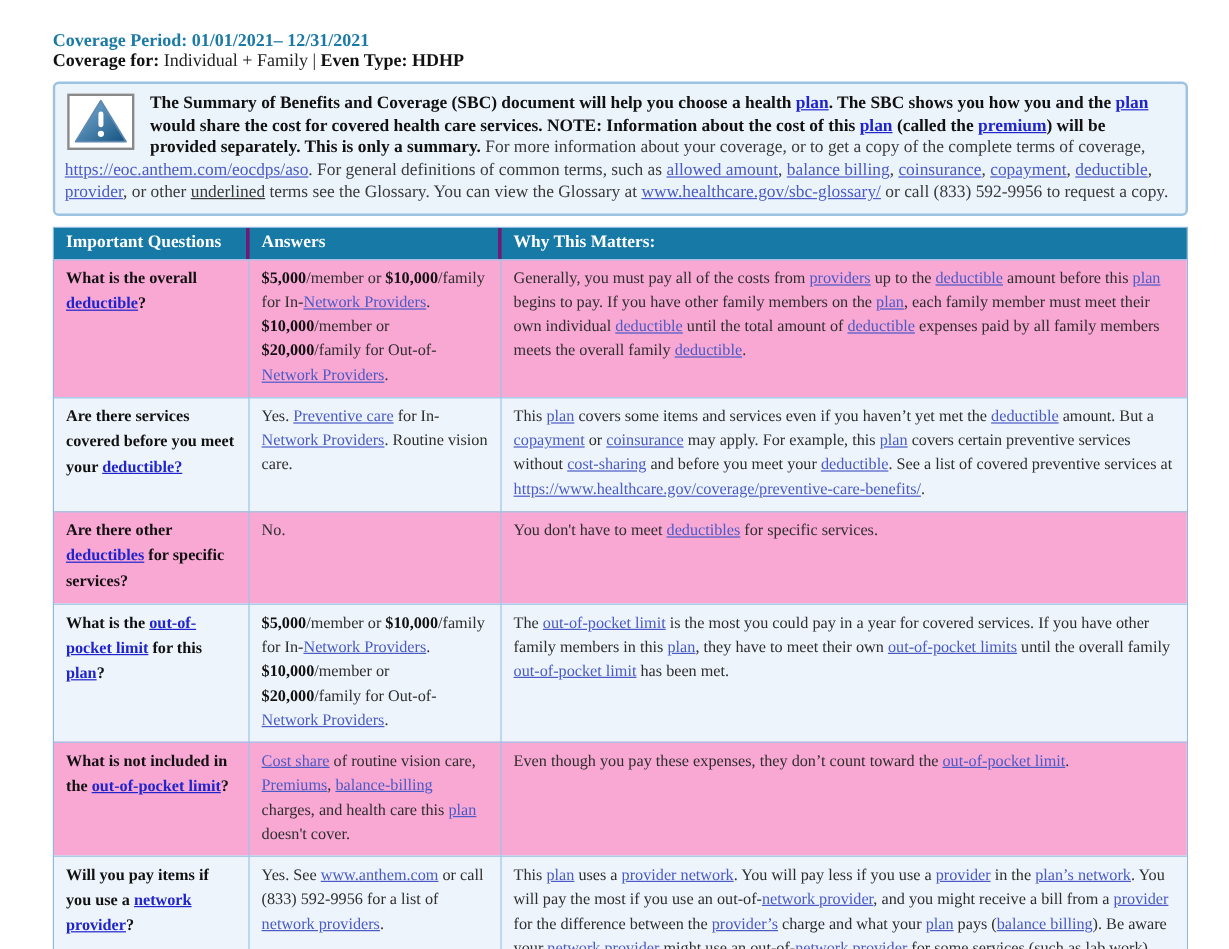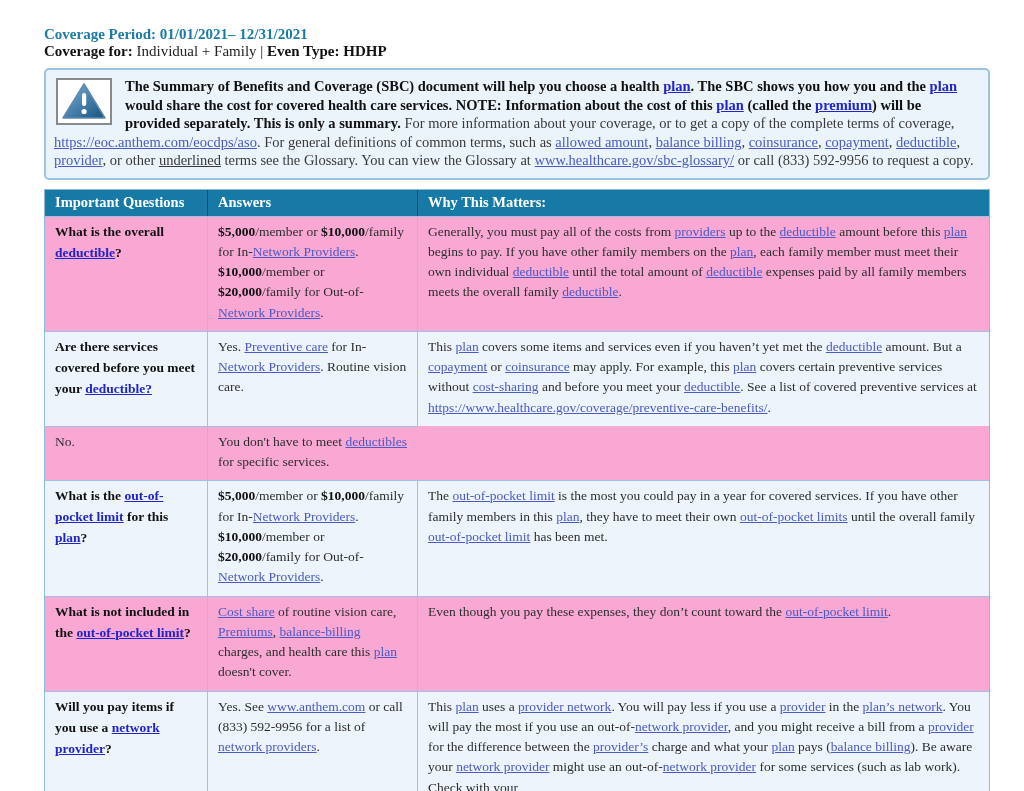--- a/index.html
+++ b/index.html
@@ -21,21 +21,21 @@
     padding:7px 10px 8px 8px;font-size:14.5px;line-height:1.28;color:#3a3a3a;
   }
   .notice:after{content:"";display:block;clear:both;}
   .notice-icon{
     float:left;width:56px;height:47px;background:#fff;border:2px solid #8a8a8a;
     display:flex;align-items:center;justify-content:center;margin:1px 13px 3px 2px;box-sizing:border-box;
   }
   
   .tbl{margin-top:9px;border:1px solid #8FB9DF;}
   .thead{display:grid;grid-template-columns:163px 210px 1fr;background:var(--table_header_bg,#1679A6);color:#fff;}
-  .th{padding:4px 10px 5px;border-right:1px solid #701a75;font-weight:bold;font-size:14.5px;}
+  .th{padding:4px 10px 5px;border-right:3px solid #701a75;font-weight:bold;font-size:14.5px;}
   .th:last-child{border-right:none;}
   .trow{display:grid;grid-template-columns:163px 210px 1fr;background:#f9a8d4;}
   .trow.tinted{background:var(--row_tint,#EDF4FB);}
   .td{padding:5px 10px 8px;border-right:1px solid #9CC3E6;border-top:1px solid #9CC3E6;font-size:13.5px;line-height:1.5;}
   .td:last-child{border-right:none;}
   .td.q{font-weight:bold;color:#111;line-height:1.55;}
   .tbody .trow:nth-child(1){min-height:94px;}
   .tbody .trow:nth-child(2){min-height:74px;}
   .tbody .trow:nth-child(3){min-height:53px;}
   .tbody .trow:nth-child(4){min-height:87px;}
@@ -93,20 +93,21 @@
     <div class="td w"><span class="sg-t">Generally, you must pay all of the costs from </span><span class="sg-l">providers</span><span class="sg-t"> up to the </span><span class="sg-l">deductible</span><span class="sg-t"> amount before this </span><span class="sg-l">plan</span><span class="sg-t"> begins to pay. If you have other family members on the </span><span class="sg-l">plan</span><span class="sg-t">, each family member must meet their own individual </span><span class="sg-l">deductible</span><span class="sg-t"> until the total amount of </span><span class="sg-l">deductible</span><span class="sg-t"> expenses paid by all family members meets the overall family </span><span class="sg-l">deductible</span><span class="sg-t">.</span></div>
   </div>
 
   <div class="trow tinted">
     <div class="td q"><span class="sg-b">Are there services covered before you meet your </span><span class="sg-bl">deductible?</span></div>
     <div class="td a"><span class="sg-t">Yes. </span><span class="sg-l">Preventive care</span><span class="sg-t"> for In-</span><span class="sg-l">Network Providers</span><span class="sg-t">. Routine vision care.</span></div>
     <div class="td w"><span class="sg-t">This </span><span class="sg-l">plan</span><span class="sg-t"> covers some items and services even if you haven’t yet met the </span><span class="sg-l">deductible</span><span class="sg-t"> amount. But a </span><span class="sg-l">copayment</span><span class="sg-t"> or </span><span class="sg-l">coinsurance</span><span class="sg-t"> may apply. For example, this </span><span class="sg-l">plan</span><span class="sg-t"> covers certain preventive services without </span><span class="sg-l">cost-sharing</span><span class="sg-t"> and before you meet your </span><span class="sg-l">deductible</span><span class="sg-t">. See a list of covered preventive services at </span><span class="sg-l">https://www.healthcare.gov/coverage/preventive-care-benefits/</span><span class="sg-t">.</span></div>
   </div>
 
   <div class="trow">
+    <div class="td q"><span class="sg-b">Are there other </span><span class="sg-bl">deductibles</span><span class="sg-b"> for specific services?</span></div>
     <div class="td a"><span class="sg-t">No.</span></div>
     <div class="td w"><span class="sg-t">You don't have to meet </span><span class="sg-l">deductibles</span><span class="sg-t"> for specific services.</span></div>
   </div>
 
   <div class="trow tinted">
     <div class="td q"><span class="sg-b">What is the </span><span class="sg-bl">out-of-pocket limit</span><span class="sg-b"> for this </span><span class="sg-bl">plan</span><span class="sg-b">?</span></div>
     <div class="td a"><span class="sg-b">$5,000</span><span class="sg-t">/member or </span><span class="sg-b">$10,000</span><span class="sg-t">/family for In-</span><span class="sg-l">Network Providers</span><span class="sg-t">. </span><span class="sg-b">$10,000</span><span class="sg-t">/member or </span><span class="sg-b">$20,000</span><span class="sg-t">/family for Out-of-</span><span class="sg-l">Network Providers</span><span class="sg-t">.</span></div>
     <div class="td w"><span class="sg-t">The </span><span class="sg-l">out-of-pocket limit</span><span class="sg-t"> is the most you could pay in a year for covered services. If you have other family members in this </span><span class="sg-l">plan</span><span class="sg-t">, they have to meet their own </span><span class="sg-l">out-of-pocket limits</span><span class="sg-t"> until the overall family </span><span class="sg-l">out-of-pocket limit</span><span class="sg-t"> has been met.</span></div>
   </div>
 

